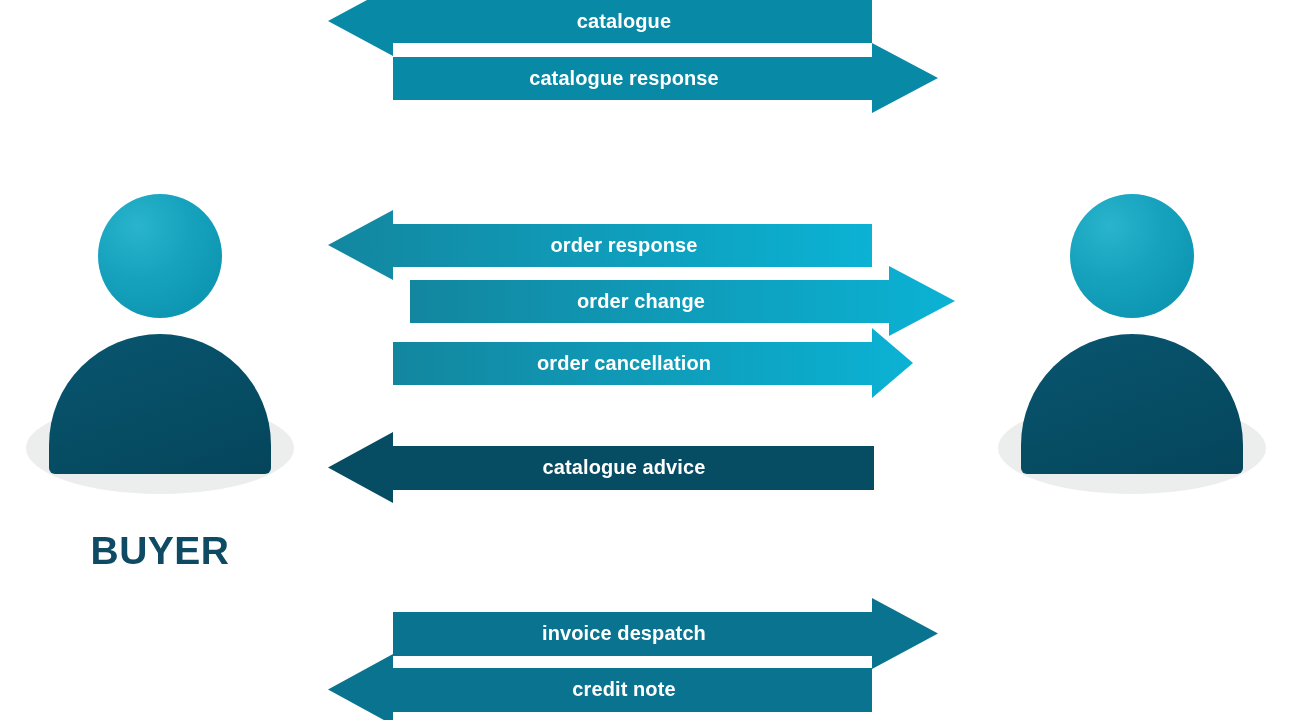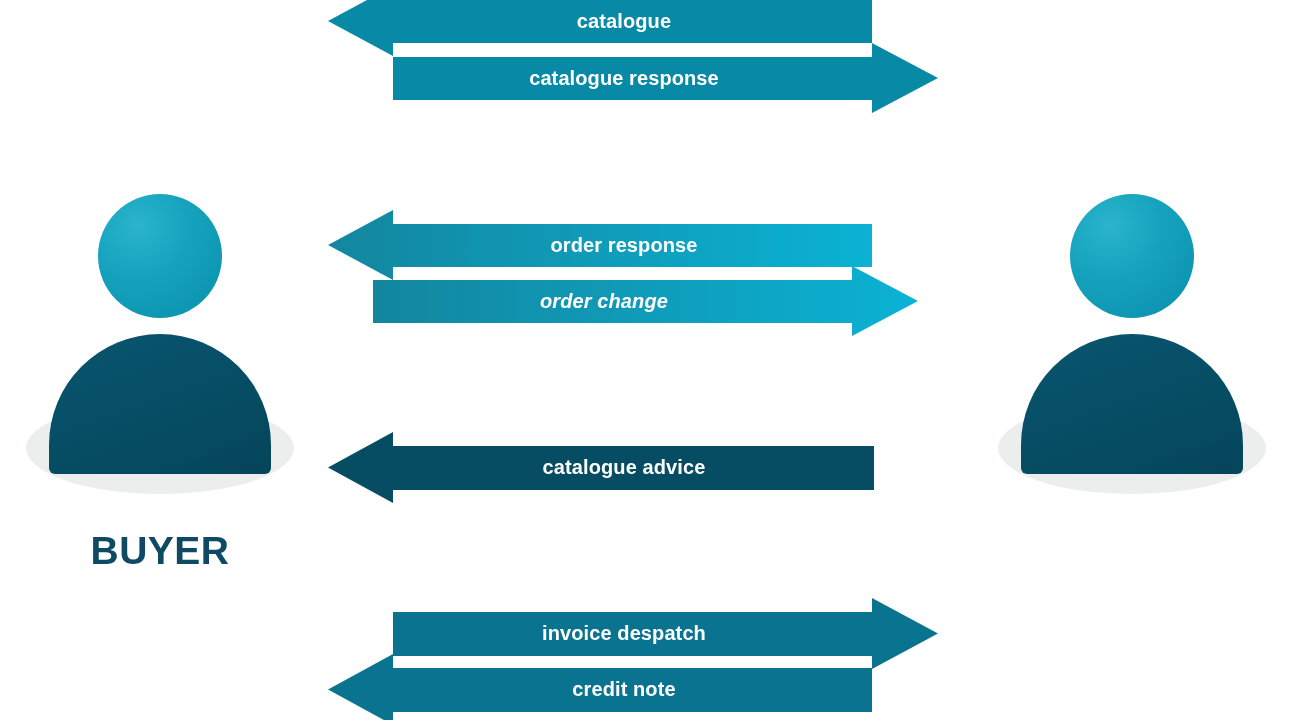--- a/index.html
+++ b/index.html
@@ -153,32 +153,44 @@
           <defs>
             <linearGradient id="g1" x1="0" y1="0" x2="1" y2="0">
               <stop offset="0%" stop-color="#13869f"></stop>
               <stop offset="100%" stop-color="#0bb2d4"></stop>
             </linearGradient>
           </defs>
           <path d="M 544 14 L 65 14 L 65 0 L 0 35 L 65 70 L 65 57 L 544 57 Z" fill="url(#g1)"></path>
         </svg>
         <div class="flow-label" style="left: -4px; right: auto; width: 600px;">order response</div>
       </div>
-      <div class="flow" style="left: 373px; top: 266px; width: 545px; height: 70px; font-style: italic;">
+      <div class="flow" style="left: 410px; top: 266px; width: 545px; height: 70px;">
         <svg width="545" height="70" viewBox="0 0 545 70">
           <defs>
             <linearGradient id="g2" x1="0" y1="0" x2="1" y2="0">
               <stop offset="0%" stop-color="#13869f"></stop>
               <stop offset="100%" stop-color="#0bb2d4"></stop>
             </linearGradient>
           </defs>
           <path d="M 0 14 L 479 14 L 479 0 L 545 35 L 479 70 L 479 57 L 0 57 Z" fill="url(#g2)"></path>
         </svg>
         <div class="flow-label" style="left: -69px; right: auto; width: 600px;">order change</div>
       </div>
+      <div class="flow" style="left: 393px; top: 328px; width: 520px; height: 70px;">
+        <svg width="520" height="70" viewBox="0 0 520 70">
+          <defs>
+            <linearGradient id="g3" x1="0" y1="0" x2="1" y2="0">
+              <stop offset="0%" stop-color="#13869f"></stop>
+              <stop offset="100%" stop-color="#0bb2d4"></stop>
+            </linearGradient>
+          </defs>
+          <path d="M 0 14 L 479 14 L 479 0 L 520 35 L 479 70 L 479 57 L 0 57 Z" fill="url(#g3)"></path>
+        </svg>
+        <div class="flow-label" style="left: -69px; right: auto; width: 600px;">order cancellation</div>
+      </div>
       <div class="flow" style="left: 328px; top: 432px; width: 546px; height: 71px;">
         <svg width="546" height="71" viewBox="0 0 546 71">
           <path d="M 546 14 L 65 14 L 65 0 L 0 35.5 L 65 71 L 65 58 L 546 58 Z" fill="#064d64"></path>
         </svg>
         <div class="flow-label" style="left: -4px; right: auto; width: 600px;">catalogue advice</div>
       </div>
       <div class="flow" style="left: 393px; top: 598px; width: 545px; height: 71px;">
         <svg width="545" height="71" viewBox="0 0 545 71">
           <path d="M 0 14 L 479 14 L 479 0 L 545 35.5 L 479 71 L 479 58 L 0 58 Z" fill="#0a7490"></path>
         </svg>

